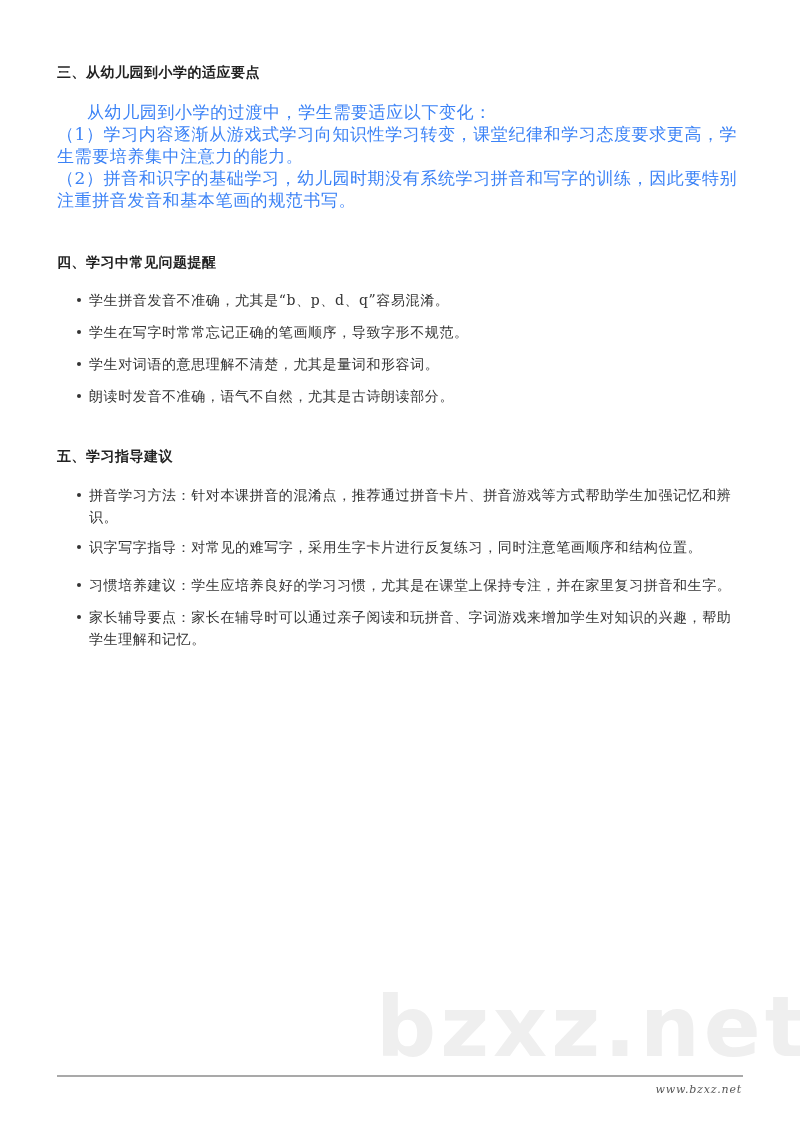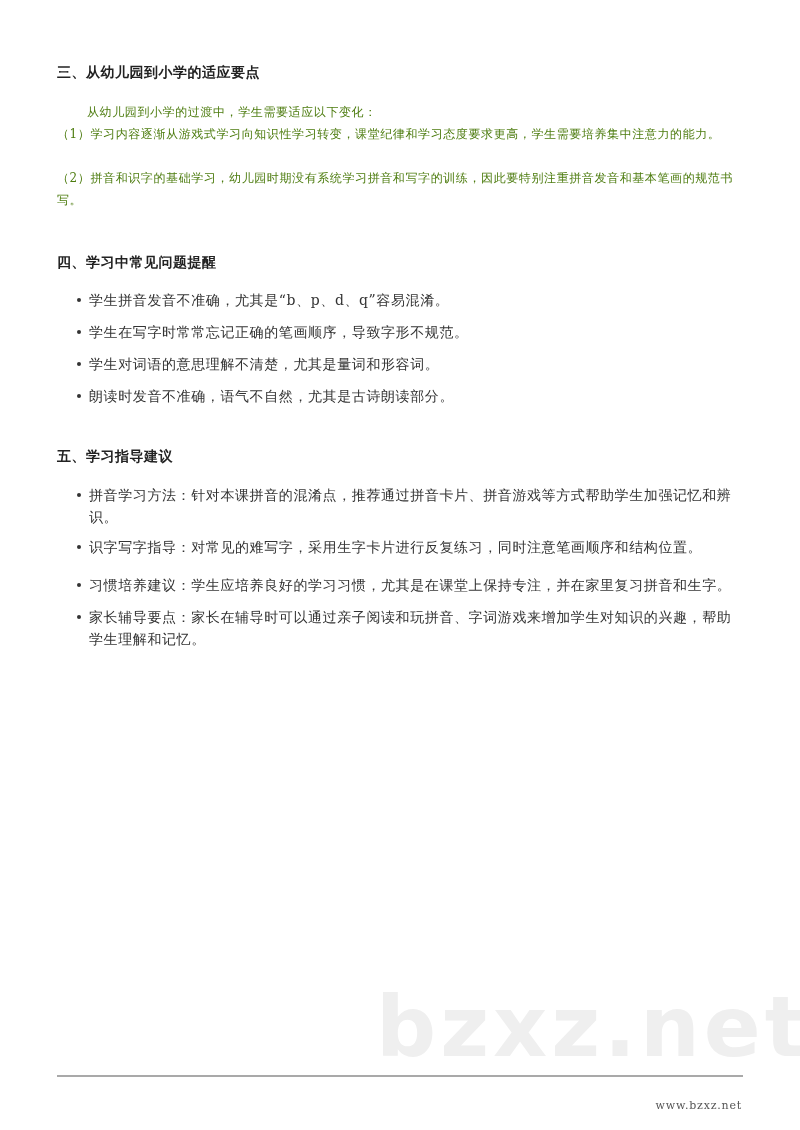--- a/index.html
+++ b/index.html
@@ -28,23 +28,23 @@
       font-weight: bold;
       font-size: 14px;
       color: #222;
       letter-spacing: 0.5px;
       white-space: nowrap;
     }
     .para {
       position: absolute;
       left: 0;
       width: 686px;
-      font-size: 12px;
+      font-size: 17px;
       line-height: 22px;
-      color: #4d7c0f;
+      color: #3b82f6;
       letter-spacing: 0.6px;
     }
     .para.indent { text-indent: 30px; }
     .bullet-list {
       position: absolute;
       left: 20px;
       width: 666px;
       margin: 0;
       padding: 0;
       list-style: none;
@@ -84,24 +84,24 @@
       top: 1075px;
       width: 686px;
       height: 0;
       border-top: 2px solid #a9a9a9;
     }
     .footer-url {
       position: absolute;
       right: 58px;
       top: 1083px;
       font-family: "DejaVu Serif", "Liberation Serif", serif;
+      font-style: italic;
       font-size: 11px;
       color: #555;
       letter-spacing: 0.8px;
-      margin-top: 16px;
     }
   </style>
 </head>
 <body>
 
 <div class="page">
 
   <div class="section-title" style="top:64px;">三、从幼儿园到小学的适应要点</div>
   <div class="para indent" style="top:101px;">从幼儿园到小学的过渡中，学生需要适应以下变化：</div>
   <div class="para" style="top:123px;">（1）学习内容逐渐从游戏式学习向知识性学习转变，课堂纪律和学习态度要求更高，学生需要培养集中注意力的能力。</div>

